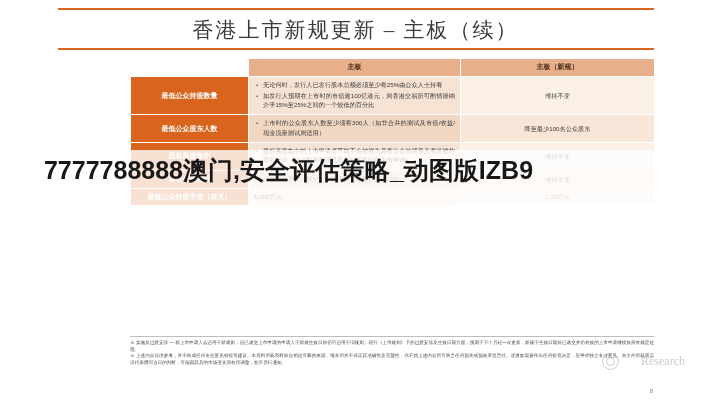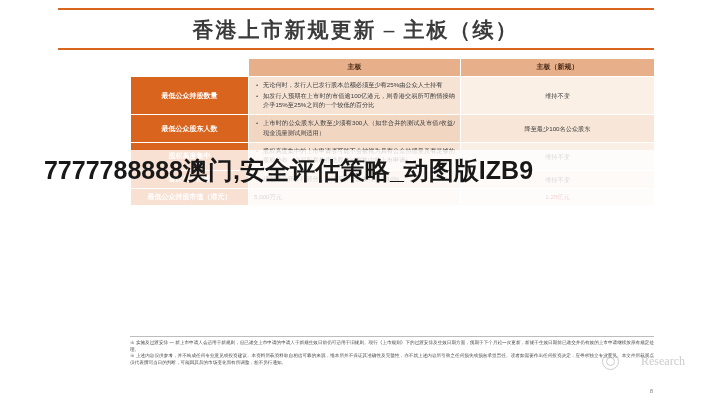--- a/index.html
+++ b/index.html
@@ -29,21 +29,21 @@
     height: 2px;
     background: #d9641e;
   }
   .slide-title {
     position: absolute;
     left: 0;
     top: 16px;
     width: 711px;
     text-align: center;
     font-size: 21px;
-    font-weight: bold;
+    font-weight: normal;
     color: #3b3b3b;
     letter-spacing: 2px;
     font-family: "Liberation Serif", serif;
   }
   .title-rule {
     position: absolute;
     left: 58px;
     top: 48px;
     width: 596px;
     height: 2px;

